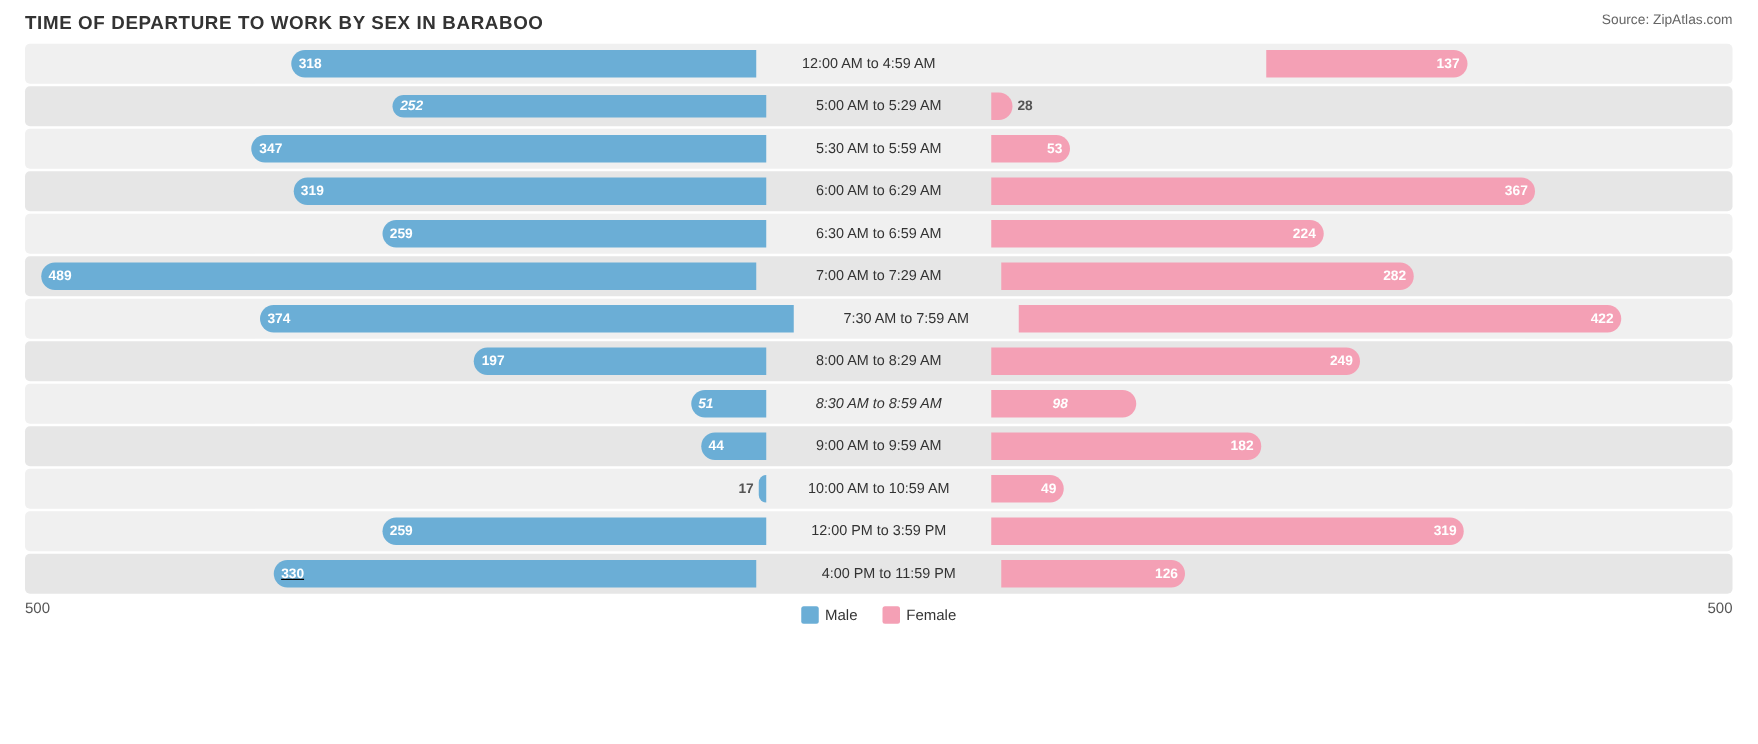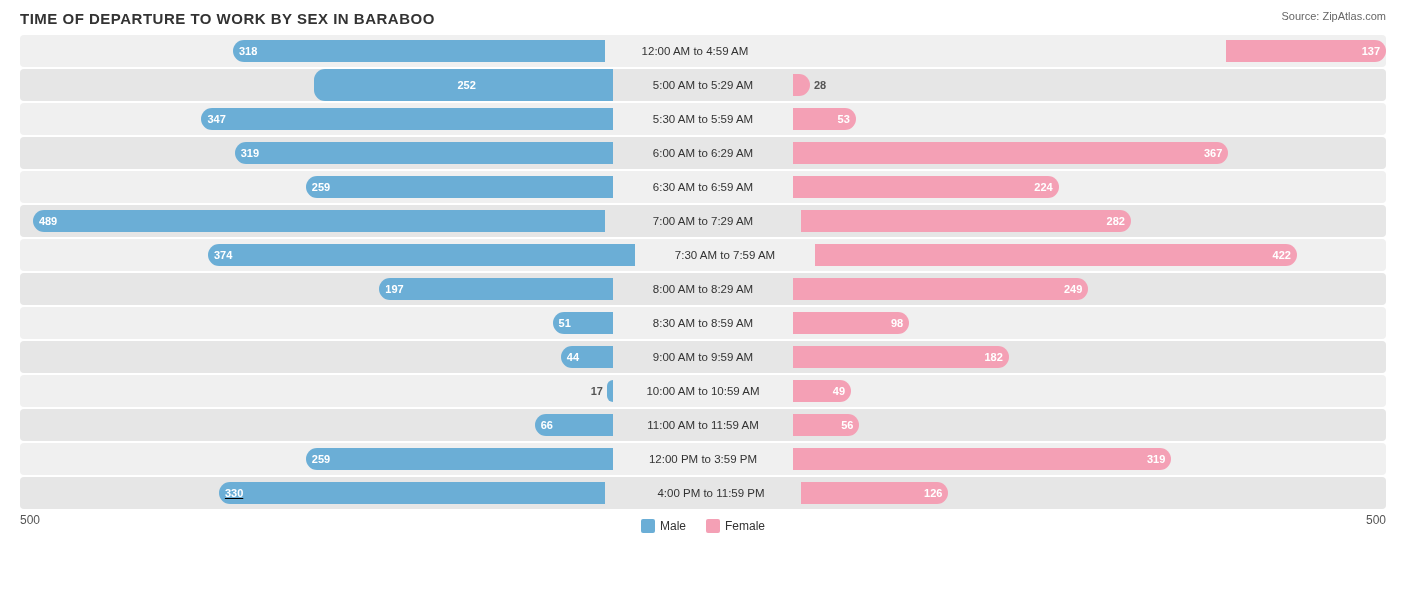--- a/index.html
+++ b/index.html
@@ -74,32 +74,32 @@
   <div class="chart-rows" id="chart-rows">
   <div style="display: flex; align-items: center; height: 32px; margin-bottom: 2px; background: rgb(240, 240, 240); border-radius: 4px;">
         <div style="flex: 1 1 0%; display: flex; align-items: center; justify-content: flex-end; height: 100%; padding-right: 0px;">
           <div style="display: flex; align-items: center; justify-content: flex-end; width: 63.6%; max-width: 100%;">
             <div style="background: rgb(107, 174, 214); height: 22px; border-radius: 11px 0px 0px 11px; display: flex; align-items: center; justify-content: flex-start; padding-left: 6px; min-width: 2px; width: 100%;">
               <span style="font-size: 11px; font-weight: bold; color: rgb(255, 255, 255); white-space: nowrap;">318</span>
             </div>
           </div>
         </div>
         <div style="width: 180px; flex-shrink: 0; text-align: center; font-size: 11.5px; color: rgb(51, 51, 51); white-space: nowrap; z-index: 5;">12:00 AM to 4:59 AM</div>
-        <div style="flex: 1 1 0%; display: flex; align-items: center; justify-content: flex-end; height: 100%; padding-left: 16px;">
+        <div style="flex: 1 1 0%; display: flex; align-items: center; justify-content: center; height: 100%; padding-left: 16px;">
           <div style="display: flex; align-items: center; justify-content: flex-start; width: 27.4%; max-width: 100%;">
             <div style="background: rgb(244, 160, 181); height: 22px; border-radius: 0px 11px 11px 0px; display: flex; align-items: center; justify-content: flex-end; padding-right: 6px; min-width: 2px; width: 100%;">
               <span style="font-size: 11px; font-weight: bold; color: rgb(255, 255, 255); white-space: nowrap;">137</span>
             </div>
           </div>
         </div>
       </div>
       <div style="display: flex; align-items: center; height: 32px; margin-bottom: 2px; background: rgb(230, 230, 230); border-radius: 4px;">
         <div style="flex: 1 1 0%; display: flex; align-items: center; justify-content: flex-end; height: 100%; padding-right: 0px;">
           <div style="display: flex; align-items: center; justify-content: flex-end; width: 50.4%; max-width: 100%;">
-            <div style="background: rgb(107, 174, 214); height: 32px; border-radius: 11px 0px 0px 11px; display: flex; align-items: center; justify-content: center; padding-left: 6px; min-width: 2px; width: 100%;">
+            <div style="background: rgb(107, 174, 214); height: 18px; border-radius: 11px 0px 0px 11px; display: flex; align-items: center; justify-content: flex-start; padding-left: 6px; min-width: 2px; width: 100%; font-style: italic;">
               <span style="font-size: 11px; font-weight: bold; color: rgb(255, 255, 255); white-space: nowrap;">252</span>
             </div>
           </div>
         </div>
         <div style="width: 180px; flex-shrink: 0; text-align: center; font-size: 11.5px; color: rgb(51, 51, 51); white-space: nowrap; z-index: 5;">5:00 AM to 5:29 AM</div>
         <div style="flex: 1 1 0%; display: flex; align-items: center; justify-content: flex-start; height: 100%; padding-left: 0px;">
           <div style="display: flex; align-items: center; justify-content: flex-start; width: 5.6%; max-width: 100%;">
             <div style="background: rgb(244, 160, 181); height: 22px; border-radius: 0px 11px 11px 0px; display: flex; align-items: center; justify-content: flex-end; padding-right: 6px; min-width: 2px; width: 100%;"></div>
             <span style="font-size: 11px; font-weight: bold; color: rgb(85, 85, 85); margin-left: 4px; white-space: nowrap;">28</span>
           </div>
@@ -200,32 +200,32 @@
         </div>
         <div style="width: 180px; flex-shrink: 0; text-align: center; font-size: 11.5px; color: rgb(51, 51, 51); white-space: nowrap; z-index: 5;">8:00 AM to 8:29 AM</div>
         <div style="flex: 1 1 0%; display: flex; align-items: center; justify-content: flex-start; height: 100%; padding-left: 0px;">
           <div style="display: flex; align-items: center; justify-content: flex-start; width: 49.8%; max-width: 100%;">
             <div style="background: rgb(244, 160, 181); height: 22px; border-radius: 0px 11px 11px 0px; display: flex; align-items: center; justify-content: flex-end; padding-right: 6px; min-width: 2px; width: 100%;">
               <span style="font-size: 11px; font-weight: bold; color: rgb(255, 255, 255); white-space: nowrap;">249</span>
             </div>
           </div>
         </div>
       </div>
-      <div style="display: flex; align-items: center; height: 32px; margin-bottom: 2px; background: rgb(240, 240, 240); border-radius: 4px;">
+      <div style="display: flex; align-items: center; height: 32px; margin-bottom: 2px; background: rgb(240, 240, 240); border-radius: 4px; font-style: italic;">
         <div style="flex: 1 1 0%; display: flex; align-items: center; justify-content: flex-end; height: 100%; padding-right: 0px;">
           <div style="display: flex; align-items: center; justify-content: flex-end; width: 10.2%; max-width: 100%;">
             <div style="background: rgb(107, 174, 214); height: 22px; border-radius: 11px 0px 0px 11px; display: flex; align-items: center; justify-content: flex-start; padding-left: 6px; min-width: 2px; width: 100%;">
               <span style="font-size: 11px; font-weight: bold; color: rgb(255, 255, 255); white-space: nowrap;">51</span>
             </div>
           </div>
         </div>
         <div style="width: 180px; flex-shrink: 0; text-align: center; font-size: 11.5px; color: rgb(51, 51, 51); white-space: nowrap; z-index: 5;">8:30 AM to 8:59 AM</div>
         <div style="flex: 1 1 0%; display: flex; align-items: center; justify-content: flex-start; height: 100%; padding-left: 0px;">
           <div style="display: flex; align-items: center; justify-content: flex-start; width: 19.6%; max-width: 100%;">
-            <div style="background: rgb(244, 160, 181); height: 22px; border-radius: 0px 11px 11px 0px; display: flex; align-items: center; justify-content: flex-end; padding-right: 6px; min-width: 2px; width: 100%;">
+            <div style="background: rgb(244, 160, 181); height: 22px; border-radius: 0px 11px 11px 0px; display: flex; align-items: center; justify-content: center; padding-right: 6px; min-width: 2px; width: 100%;">
               <span style="font-size: 11px; font-weight: bold; color: rgb(255, 255, 255); white-space: nowrap;">98</span>
             </div>
           </div>
         </div>
       </div>
       <div style="display: flex; align-items: center; height: 32px; margin-bottom: 2px; background: rgb(230, 230, 230); border-radius: 4px;">
         <div style="flex: 1 1 0%; display: flex; align-items: center; justify-content: flex-end; height: 100%; padding-right: 0px;">
           <div style="display: flex; align-items: center; justify-content: flex-end; width: 8.8%; max-width: 100%;">
             <div style="background: rgb(107, 174, 214); height: 22px; border-radius: 11px 0px 0px 11px; display: flex; align-items: center; justify-content: flex-start; padding-left: 6px; min-width: 2px; width: 100%;">
               <span style="font-size: 11px; font-weight: bold; color: rgb(255, 255, 255); white-space: nowrap;">44</span>
@@ -246,37 +246,20 @@
           <div style="display: flex; align-items: center; justify-content: flex-end; width: 3.4%; max-width: 100%;">
             <span style="font-size: 11px; font-weight: bold; color: rgb(85, 85, 85); margin-right: 4px; white-space: nowrap;">17</span>
             <div style="background: rgb(107, 174, 214); height: 22px; border-radius: 11px 0px 0px 11px; display: flex; align-items: center; justify-content: flex-start; padding-left: 6px; min-width: 2px; width: 100%;"></div>
           </div>
         </div>
         <div style="width: 180px; flex-shrink: 0; text-align: center; font-size: 11.5px; color: rgb(51, 51, 51); white-space: nowrap; z-index: 5;">10:00 AM to 10:59 AM</div>
         <div style="flex: 1 1 0%; display: flex; align-items: center; justify-content: flex-start; height: 100%; padding-left: 0px;">
           <div style="display: flex; align-items: center; justify-content: flex-start; width: 9.8%; max-width: 100%;">
             <div style="background: rgb(244, 160, 181); height: 22px; border-radius: 0px 11px 11px 0px; display: flex; align-items: center; justify-content: flex-end; padding-right: 6px; min-width: 2px; width: 100%;">
               <span style="font-size: 11px; font-weight: bold; color: rgb(255, 255, 255); white-space: nowrap;">49</span>
-            </div>
-          </div>
-        </div>
-      </div>
-      <div style="display: flex; align-items: center; height: 32px; margin-bottom: 2px; background: rgb(230, 230, 230); border-radius: 4px;">
-        <div style="flex: 1 1 0%; display: flex; align-items: center; justify-content: flex-end; height: 100%; padding-right: 0px;">
-          <div style="display: flex; align-items: center; justify-content: flex-end; width: 13.2%; max-width: 100%;">
-            <div style="background: rgb(107, 174, 214); height: 22px; border-radius: 11px 0px 0px 11px; display: flex; align-items: center; justify-content: flex-start; padding-left: 6px; min-width: 2px; width: 100%;">
-              <span style="font-size: 11px; font-weight: bold; color: rgb(255, 255, 255); white-space: nowrap;">66</span>
-            </div>
-          </div>
-        </div>
-        <div style="width: 180px; flex-shrink: 0; text-align: center; font-size: 11.5px; color: rgb(51, 51, 51); white-space: nowrap; z-index: 5;">11:00 AM to 11:59 AM</div>
-        <div style="flex: 1 1 0%; display: flex; align-items: center; justify-content: flex-start; height: 100%; padding-left: 0px;">
-          <div style="display: flex; align-items: center; justify-content: flex-start; width: 11.2%; max-width: 100%;">
-            <div style="background: rgb(244, 160, 181); height: 22px; border-radius: 0px 11px 11px 0px; display: flex; align-items: center; justify-content: flex-end; padding-right: 6px; min-width: 2px; width: 100%;">
-              <span style="font-size: 11px; font-weight: bold; color: rgb(255, 255, 255); white-space: nowrap;">56</span>
             </div>
           </div>
         </div>
       </div>
       <div style="display: flex; align-items: center; height: 32px; margin-bottom: 2px; background: rgb(240, 240, 240); border-radius: 4px;">
         <div style="flex: 1 1 0%; display: flex; align-items: center; justify-content: flex-end; height: 100%; padding-right: 0px;">
           <div style="display: flex; align-items: center; justify-content: flex-end; width: 51.8%; max-width: 100%;">
             <div style="background: rgb(107, 174, 214); height: 22px; border-radius: 11px 0px 0px 11px; display: flex; align-items: center; justify-content: flex-start; padding-left: 6px; min-width: 2px; width: 100%;">
               <span style="font-size: 11px; font-weight: bold; color: rgb(255, 255, 255); white-space: nowrap;">259</span>
             </div>

